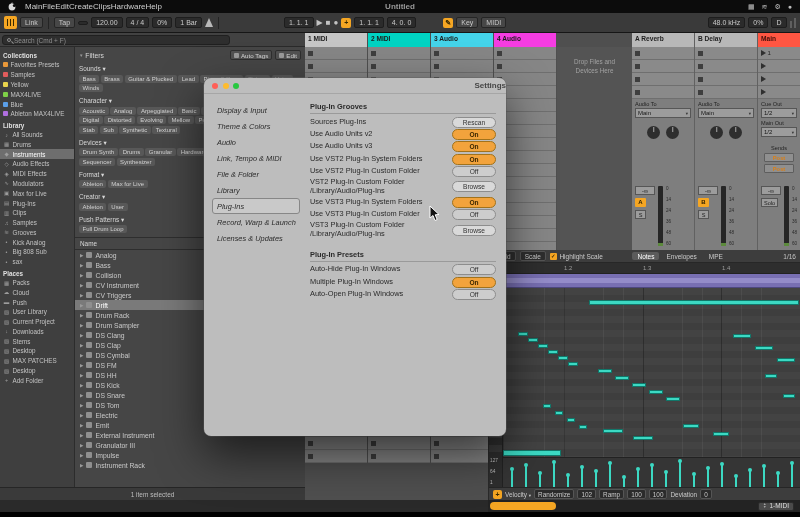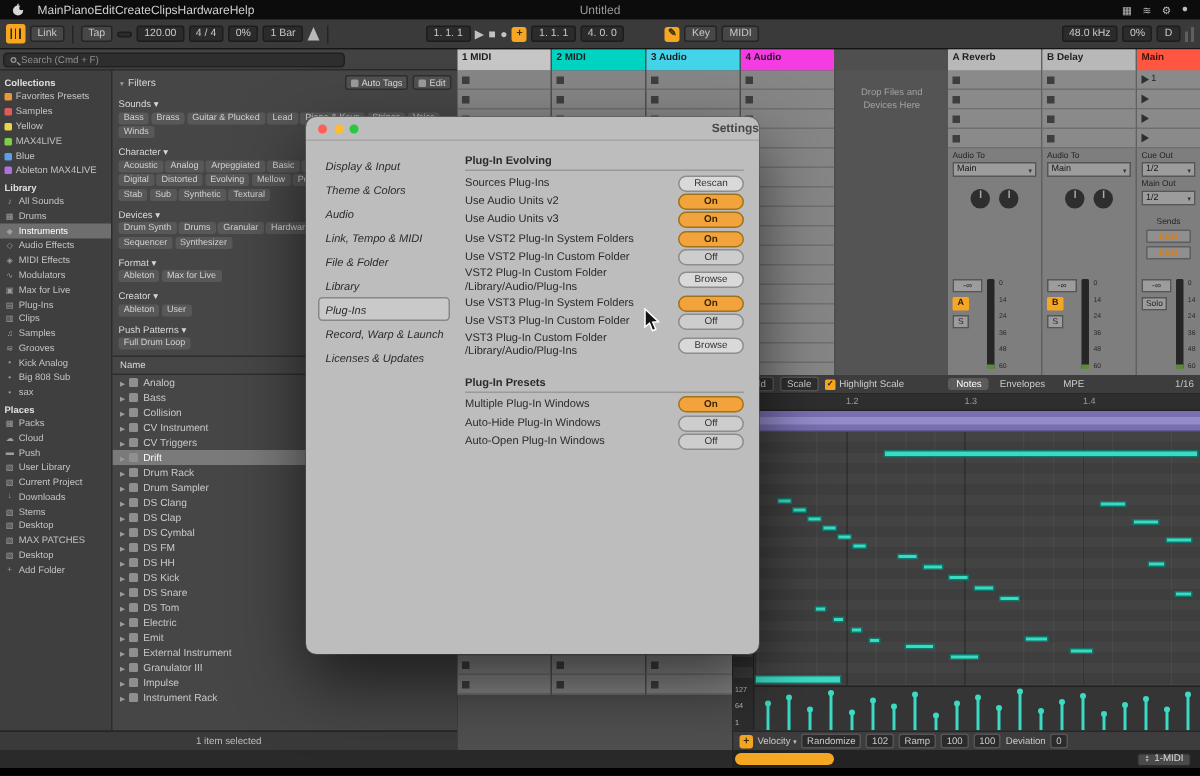--- a/index.html
+++ b/index.html
@@ -3,21 +3,21 @@
 <meta charset="utf-8">
 <style>
   * { margin:0; padding:0; box-sizing:border-box; }
   html,body { width:800px; height:517px; background:#000; font-family:"Liberation Sans", sans-serif; }
   #screen { position:relative; width:800px; height:517px; background:#1c1c1c; overflow:hidden; }
 
   
   #menubar { position:absolute; left:0; top:0; width:800px; height:13px; background:#0c0c0c;
     display:flex; align-items:center; gap:9px; padding:0 8px; color:#cfcfcf; font-size:8px; }
   #menubar .apple { width:8px; height:9px; }
-  #menubar .title { position:absolute; left:50%; transform:translateX(-50%); color:#9a9a9a; }
+  #menubar .title { position:absolute; left:50%; transform:translateX(-50%); color:#9a9a9a;font-weight:bold; }
   #menubar .right { margin-left:auto; display:flex; gap:7px; color:#bdbdbd; font-size:7px; }
 
   
   #transport { position:absolute; left:0; top:13px; width:800px; height:20px; background:#3a3a3a;
     border-bottom:1px solid #161616; display:flex; align-items:center; gap:3px; padding:0 4px;
     font-size:7px; color:#c9c9c9; }
   .tbox { background:#2b2b2b; border:1px solid #1d1d1d; border-radius:2px; padding:1px 4px; line-height:1.1; }
   .tbtn { background:#474747; border:1px solid #252525; border-radius:2px; padding:1px 4px; line-height:1.1; }
   .tsep { width:1px; height:12px; background:#242424; margin:0 2px; }
   .logo-badge { width:13px; height:13px; background:#f5a623; border-radius:2px; position:relative; }
@@ -174,21 +174,21 @@
 <body>
 
 <div id="screen">
 
   <div id="menubar">
     <svg class="apple" viewBox="0 0 8 9">
         <circle cx="4" cy="5" r="3.4" fill="#d8d8d8"></circle>
         <circle cx="6.3" cy="3.4" r="1.5" fill="#0c0c0c"></circle>
         <rect x="3.6" y="0.4" width="0.9" height="1.8" rx="0.4" fill="#d8d8d8" transform="rotate(18 4 1)"></rect>
       </svg>
-    <div><span class="menu-item">Main</span><span class="menu-item">Piano</span><span class="menu-item">Edit</span><span class="menu-item">Create</span><span class="menu-item">Clips</span><span class="menu-item">Hardware</span><span class="menu-item">Help</span></div>
+    <div><span class="menu-item">Main</span><span class="menu-item">File</span><span class="menu-item">Edit</span><span class="menu-item">Create</span><span class="menu-item">Clips</span><span class="menu-item">Hardware</span><span class="menu-item">Help</span></div>
     <span class="title">Untitled</span>
     <div class="right">
         <div style="display:flex;gap:7px;">
           <span>▦</span>
           <span>≋</span>
           <span>⚙</span>
           <span>●</span>
         </div>
       </div>
   </div>
@@ -1303,21 +1303,21 @@
 
         <div class="nav-item selected">Plug-Ins</div>
 
         <div class="nav-item">Record, Warp &amp; Launch</div>
 
         <div class="nav-item">Licenses &amp; Updates</div>
       </div>
       <div class="dlg-content">
         <div>
           <div class="sec">
-            <div class="sec-title">Plug-In Evolving</div>
+            <div class="sec-title">Plug-In Grooves</div>
             <div>
               <div class="srow">
                 <div class="lbl">
                     <div>Sources Plug-Ins</div>
                   </div>
                 <div class="pill action">Rescan</div>
               </div>
 
               <div class="srow">
                 <div class="lbl">
@@ -1377,30 +1377,30 @@
                 <div class="pill action">Browse</div>
               </div>
             </div>
           </div>
 
           <div class="sec">
             <div class="sec-title">Plug-In Presets</div>
             <div>
               <div class="srow">
                 <div class="lbl">
+                    <div>Auto-Hide Plug-In Windows</div>
+                  </div>
+                <div class="pill off">Off</div>
+              </div>
+
+              <div class="srow">
+                <div class="lbl">
                     <div>Multiple Plug-In Windows</div>
                   </div>
                 <div class="pill on">On</div>
-              </div>
-
-              <div class="srow">
-                <div class="lbl">
-                    <div>Auto-Hide Plug-In Windows</div>
-                  </div>
-                <div class="pill off">Off</div>
               </div>
 
               <div class="srow">
                 <div class="lbl">
                     <div>Auto-Open Plug-In Windows</div>
                   </div>
                 <div class="pill off">Off</div>
               </div>
             </div>
           </div>

